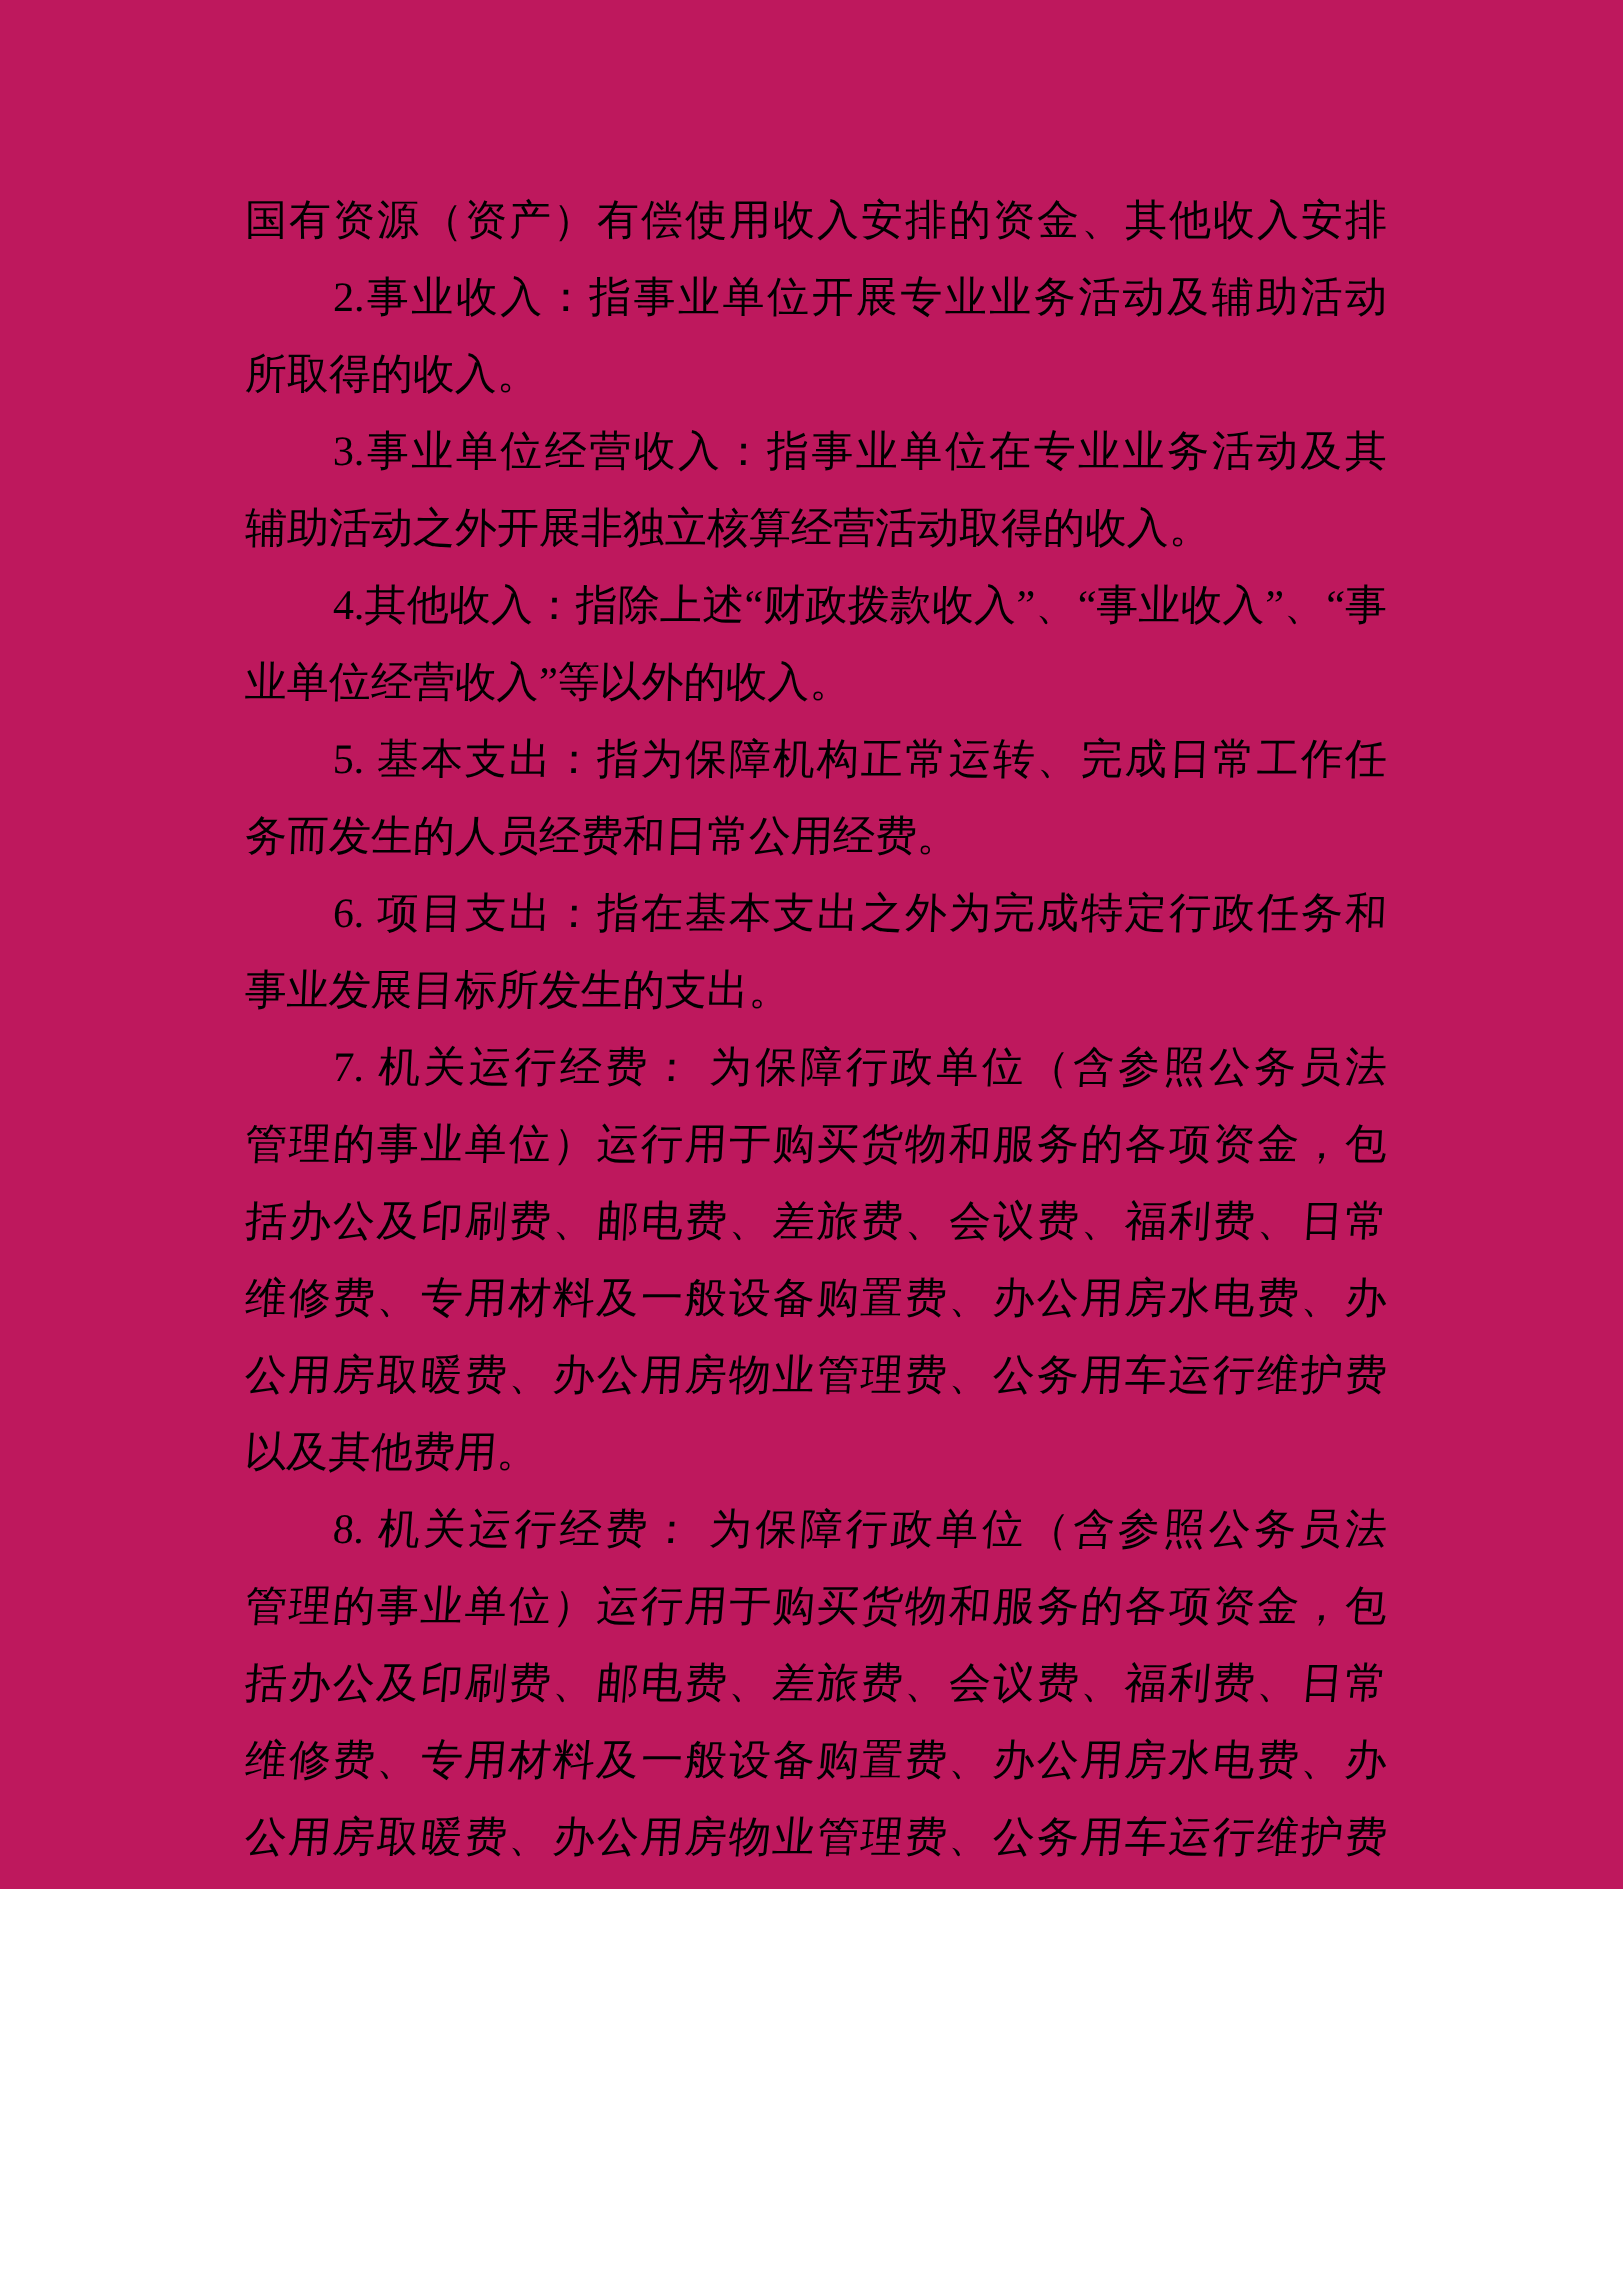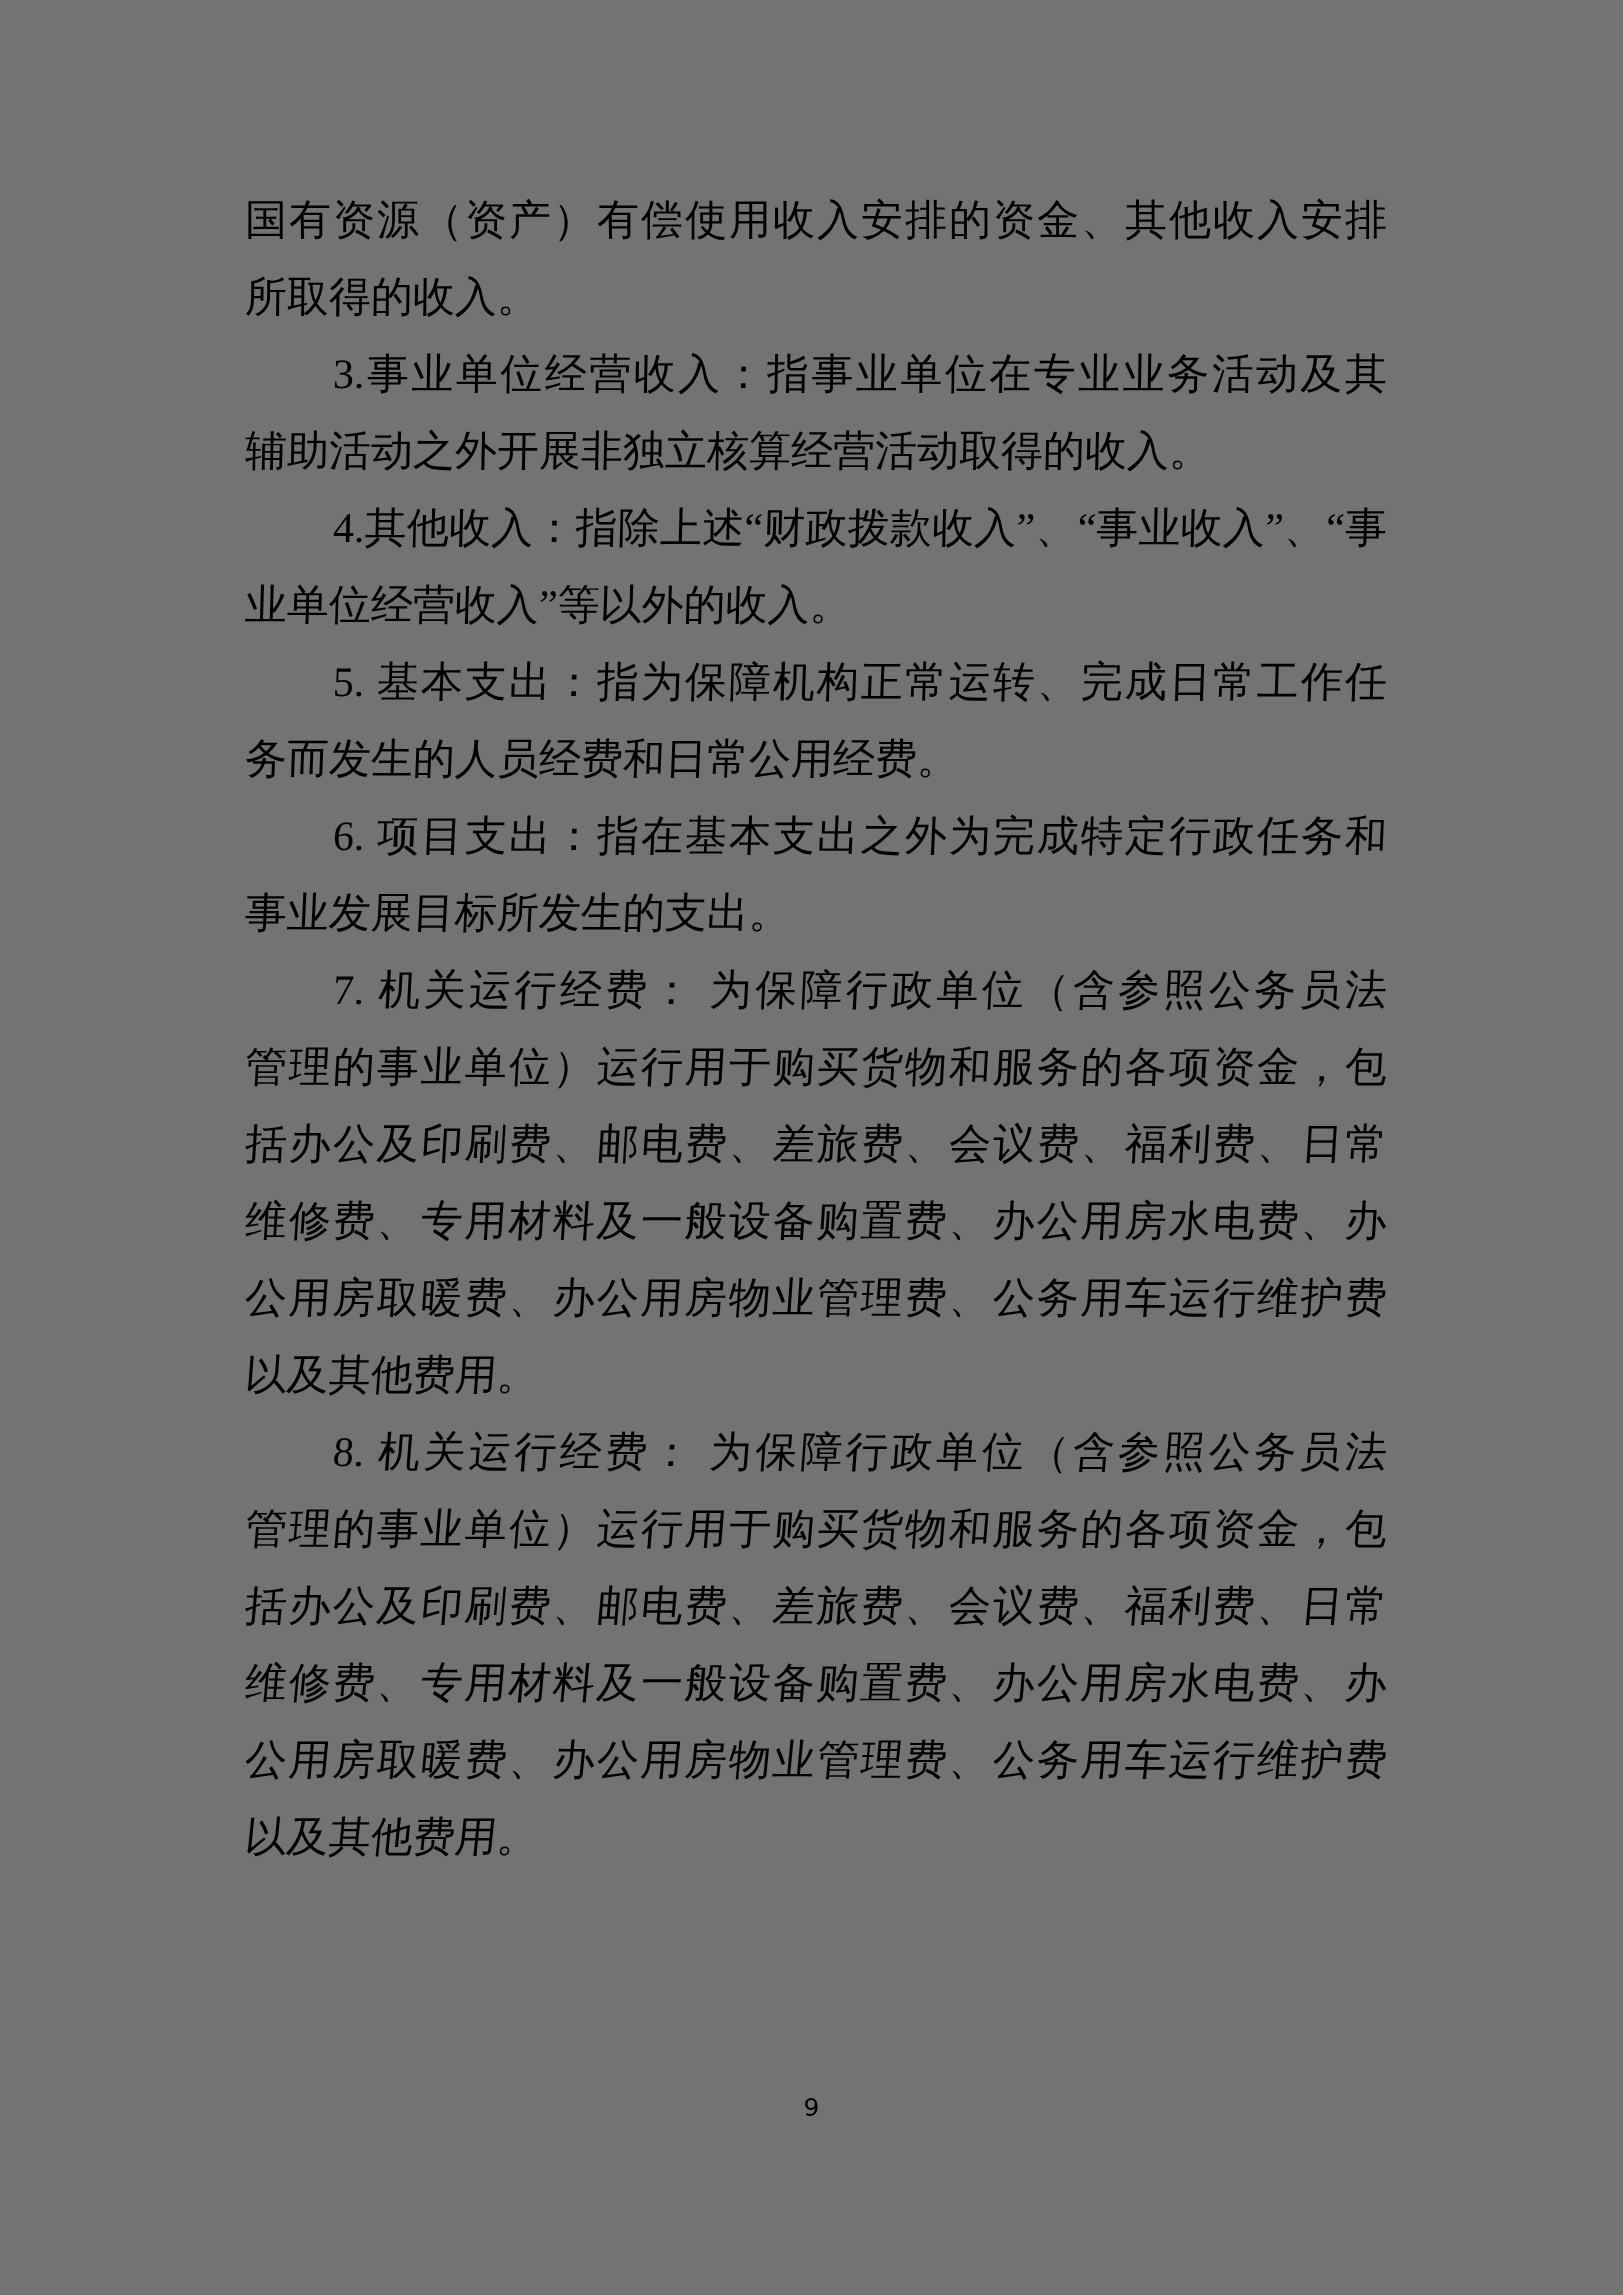--- a/index.html
+++ b/index.html
@@ -3,22 +3,22 @@
 <meta charset="utf-8">
 <style>
   html, body {
     margin: 0;
     padding: 0;
     background: #ffffff;
   }
   .sheet {
     position: relative;
     width: 1623px;
-    height: 2295px;
-    background: #737373;
+    height: 1889px;
+    background: #be185d;
     overflow: hidden;
     color: #000000;
     font-family: "Liberation Serif", "DejaVu Serif", serif;
   }
   .textblock {
     position: absolute;
     left: 245px;
     top: 182px;
     width: 1142px;
   }
@@ -48,20 +48,21 @@
     font-family: "DejaVu Sans", "Liberation Sans", sans-serif;
     color: #000000;
   }
 </style>
 </head>
 <body>
 
 <div class="sheet">
   <div class="textblock">
     <div class="tline justify" style="transform: skewX(0deg);">国有资源（资产）有偿使用收入安排的资金、其他收入安排</div>
+    <div class="tline indent justify" style="transform: skewX(-0.5deg);">2.事业收入：指事业单位开展专业业务活动及辅助活动</div>
     <div class="tline" style="transform: skewX(-0.75deg);">所取得的收入。</div>
     <div class="tline indent justify" style="transform: skewX(-1deg);">3.事业单位经营收入：指事业单位在专业业务活动及其</div>
     <div class="tline" style="transform: skewX(-1.25deg);">辅助活动之外开展非独立核算经营活动取得的收入。</div>
     <div class="tline indent justify" style="transform: skewX(-1.5deg);">4.其他收入：指除上述“财政拨款收入”、“事业收入”、“事</div>
     <div class="tline" style="transform: skewX(-1.75deg);">业单位经营收入”等以外的收入。</div>
     <div class="tline indent justify" style="transform: skewX(-2deg);">5. 基本支出：指为保障机构正常运转、完成日常工作任</div>
     <div class="tline" style="transform: skewX(-2.25deg);">务而发生的人员经费和日常公用经费。</div>
     <div class="tline indent justify" style="transform: skewX(-2.5deg);">6. 项目支出：指在基本支出之外为完成特定行政任务和</div>
     <div class="tline" style="transform: skewX(-2.75deg);">事业发展目标所发生的支出。</div>
     <div class="tline indent justify" style="transform: skewX(-3deg);">7. 机关运行经费： 为保障行政单位（含参照公务员法</div>

